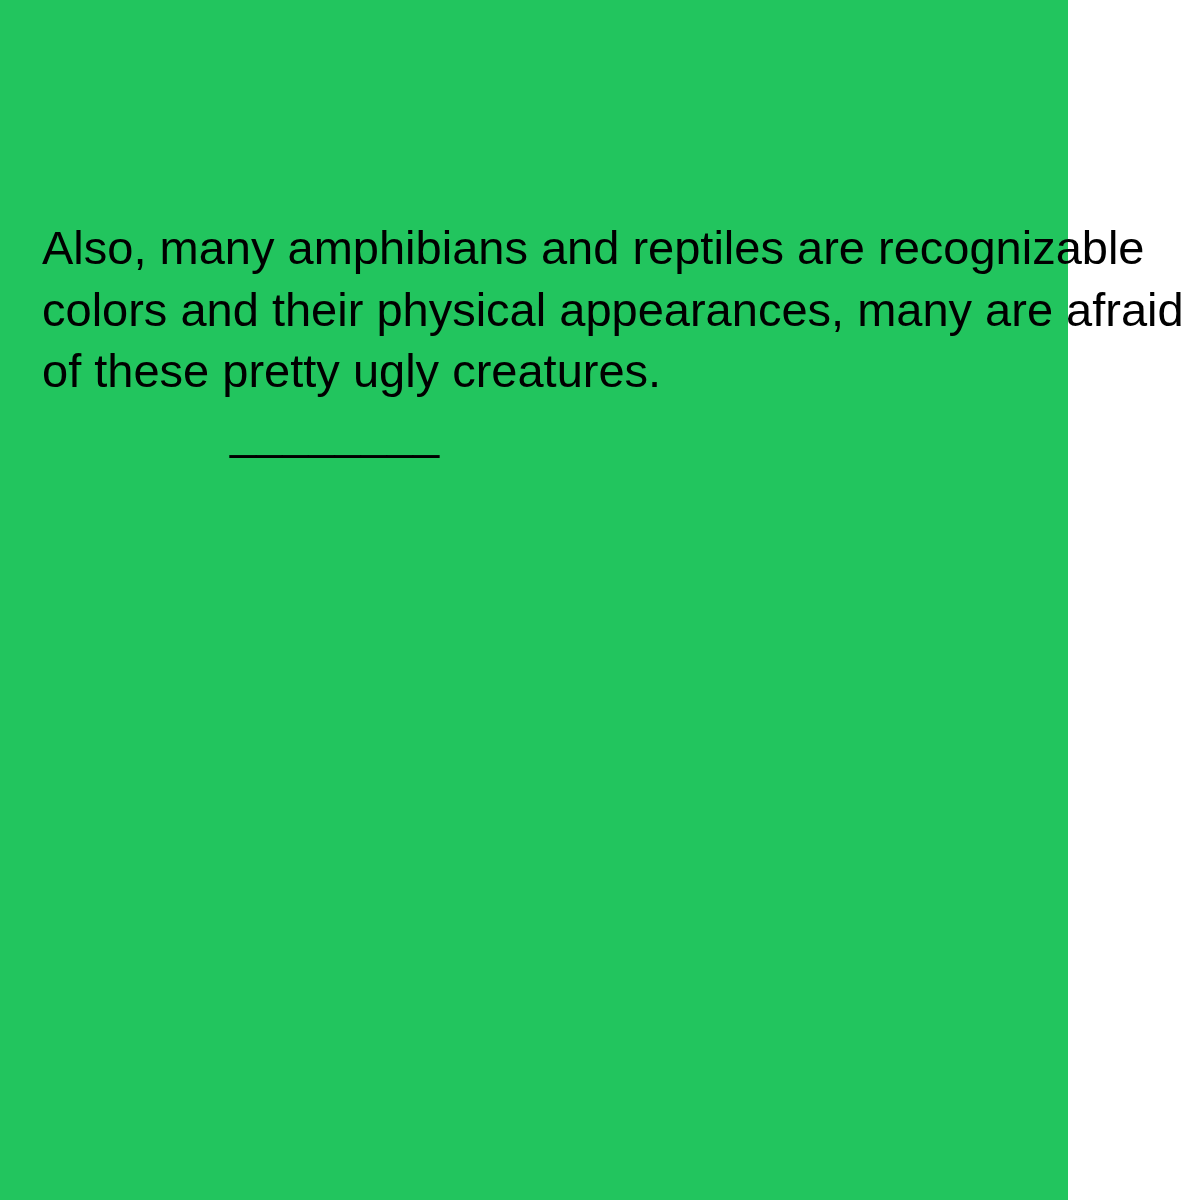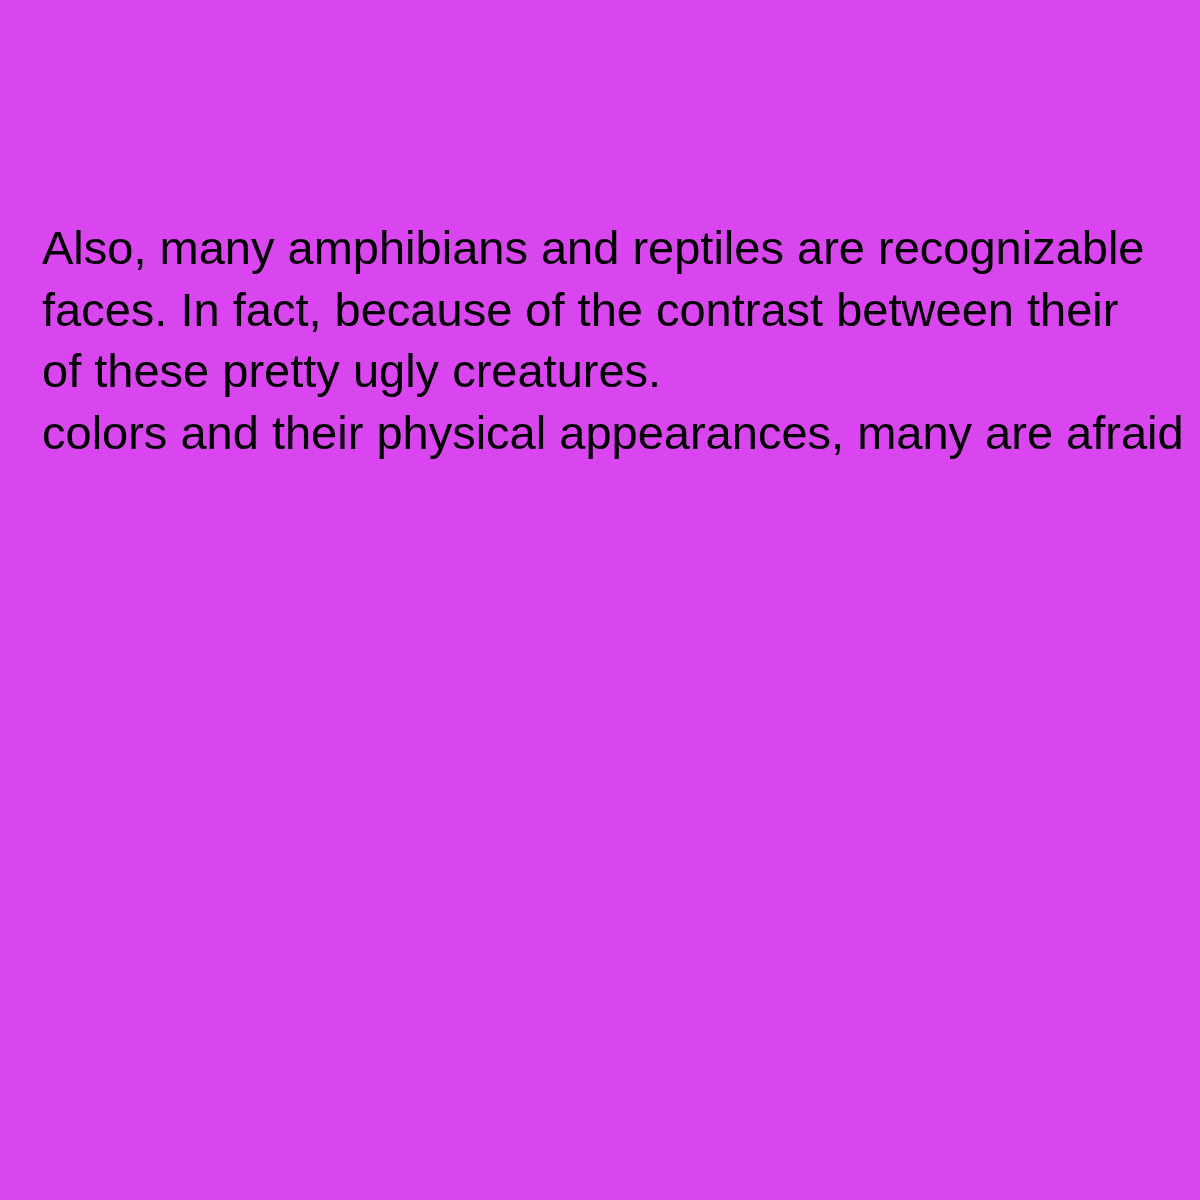--- a/index.html
+++ b/index.html
@@ -8,23 +8,23 @@
   }
   body {
     width: 1200px;
     height: 1200px;
     background: #ffffff;
     font-family: "Liberation Sans", sans-serif;
     overflow: hidden;
   }
   .page {
     position: relative;
-    width: 1200px;
+    width: 1068px;
     height: 1200px;
-    background: #d946ef;
+    background: #22c55e;
   }
   .passage {
     position: absolute;
     left: 42px;
     top: 217px;
     width: 1120px;
     color: #000000;
     font-size: 47px;
     letter-spacing: 0;
   }
@@ -40,17 +40,17 @@
     padding-left: 188px;
     color: #000000;
   }
 </style>
 </head>
 <body style="background: rgb(255, 255, 255);">
 
 <div class="page">
   <div class="passage">
     <div class="passage-line">Also, many amphibians and reptiles are recognizable</div>
-    <div class="passage-line">faces. In fact, because of the contrast between their</div>
+    <div class="passage-line">colors and their physical appearances, many are afraid</div>
     <div class="passage-line">of these pretty ugly creatures.</div>
-    <div class="passage-line">colors and their physical appearances, many are afraid</div>
+    <div class="answer-blank">________</div>
   </div>
 </div>
 
 </body></html>

